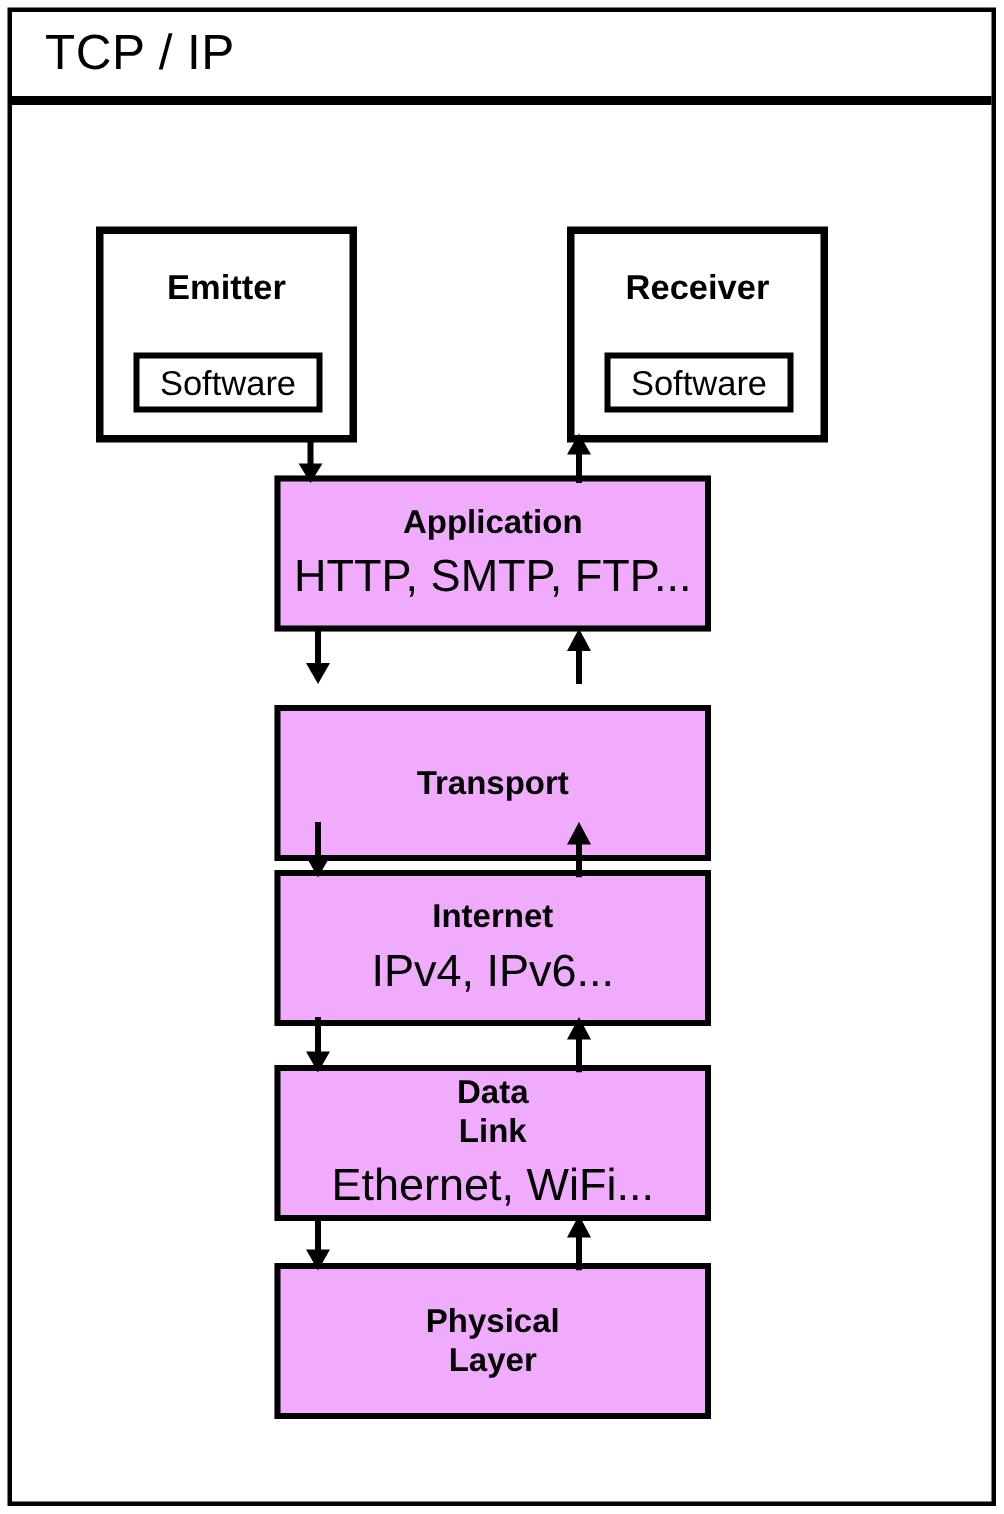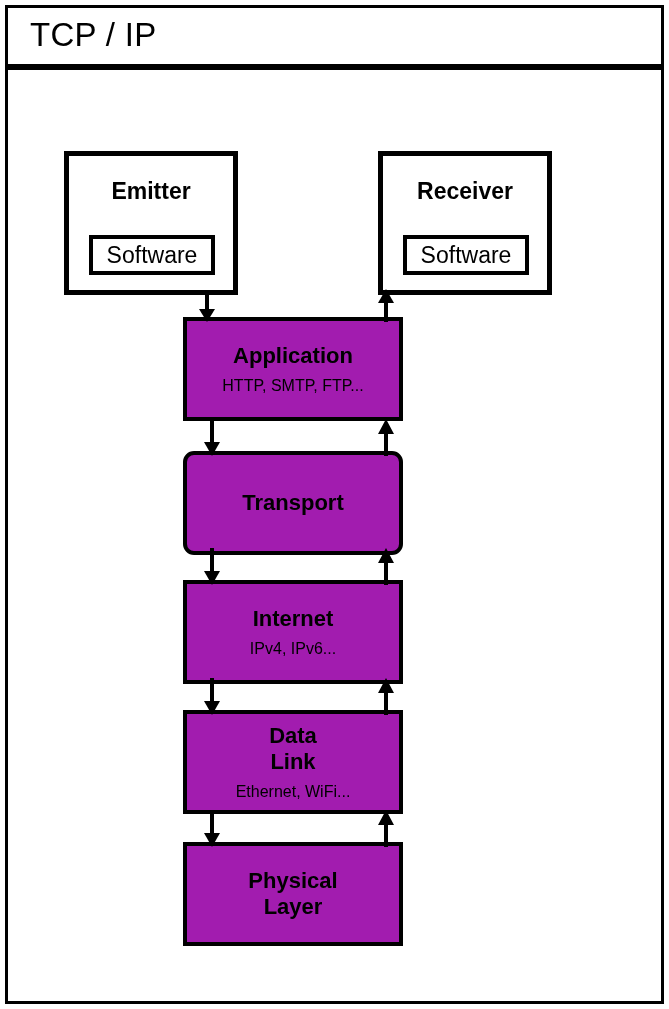--- a/index.html
+++ b/index.html
@@ -100,40 +100,40 @@
     font-size: 23px;
     font-weight: 400;
     color: #000000;
     line-height: 1;
   }
 
   
   .layer {
     position: absolute;
     left: 183px;
-    width: 220px;
+    width: 291px;
     height: 104px;
     box-sizing: border-box;
     border: 4px solid #000000;
-    background: #a21caf;
+    background: #f0abfc;
     display: flex;
     flex-direction: column;
     align-items: center;
     justify-content: center;
   }
   .layer-title {
     font-size: 22px;
     font-weight: bold;
     color: #000000;
     text-align: center;
     line-height: 1.18;
     white-space: pre-line;
   }
   .layer-sub {
-    font-size: 16px;
+    font-size: 30px;
     font-weight: 400;
     color: #000000;
     text-align: center;
     line-height: 1.2;
     margin-top: 7px;
   }
   .layer-sub:empty { display: none; margin-top: 0; }
 
   
   .arrow {
@@ -166,21 +166,21 @@
     <div class="endpoint-inner">
       <span class="endpoint-inner-label">Software</span>
     </div>
   </div>
 
   <div class="layer" id="layer-application" style="top:317px;">
     <div class="layer-title">Application</div>
     <div class="layer-sub">HTTP, SMTP, FTP...</div>
   </div>
 
-  <div class="layer" id="layer-transport" style="top:451px;border-radius:11px;">
+  <div class="layer" id="layer-transport" style="top:470px;">
     <div class="layer-title">Transport</div>
   </div>
 
   <div class="layer" id="layer-internet" style="top:580px;">
     <div class="layer-title">Internet</div>
     <div class="layer-sub">IPv4, IPv6...</div>
   </div>
 
   <div class="layer" id="layer-physical" style="top:842px;">
     <div class="layer-title">Physical

